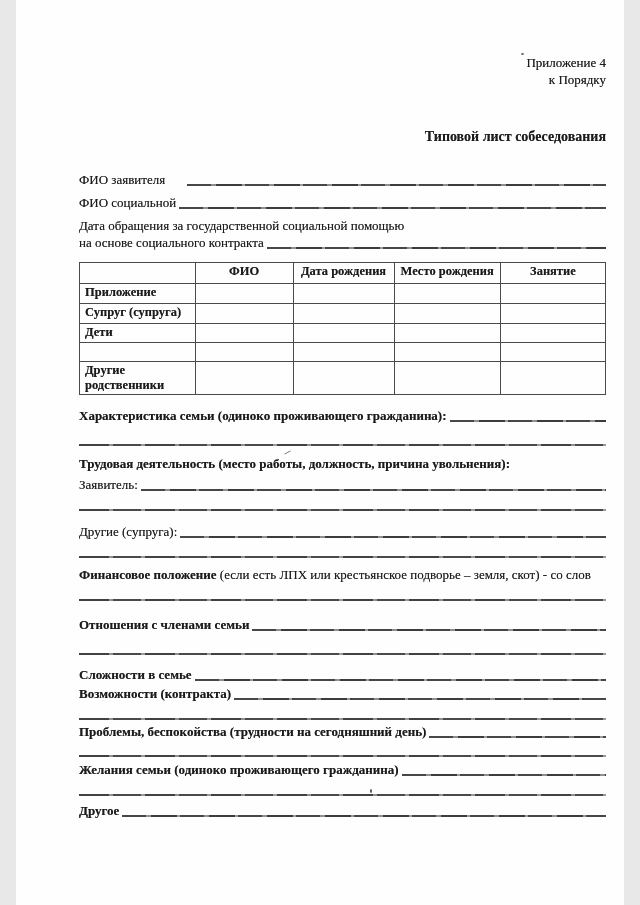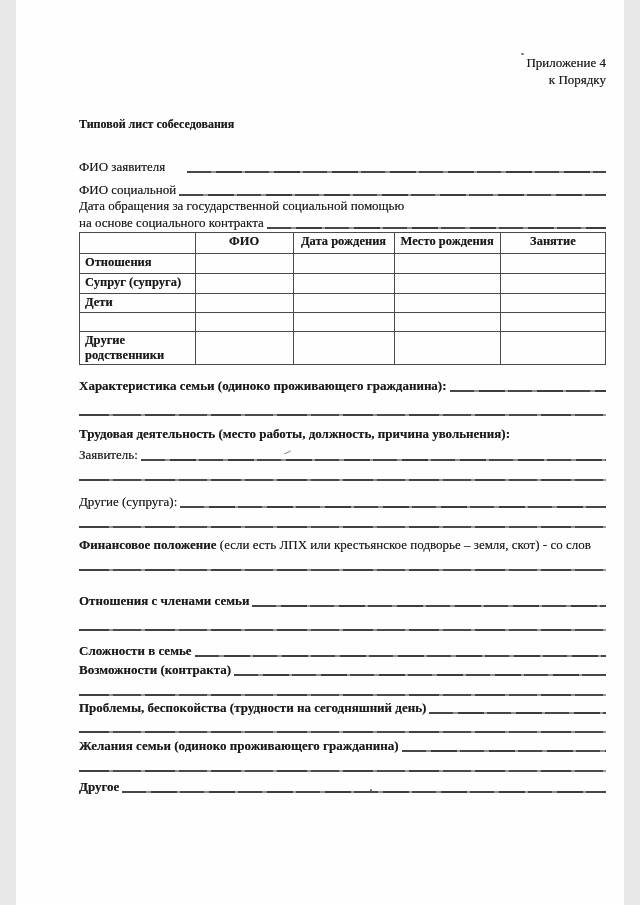--- a/index.html
+++ b/index.html
@@ -8,54 +8,54 @@
     width:608px;height:905px;
     margin:0 auto;
     background:#fefefe;
     font-family:"Liberation Serif","DejaVu Serif",serif;
     color:#1b1b1b;
     overflow:hidden;
     text-shadow:0 0 .4px rgba(20,20,20,.55);
   }
   .content{padding:0 18px 0 63px;}
   .corner{padding-top:54px;text-align:right;font-size:13px;line-height:17px;}
-  .title{margin:29px 0 0 0;text-align:left;font-size:12px;font-weight:bold;}
+  .title{margin:41px 0 0 0;text-align:right;font-size:14px;font-weight:bold;}
   .field{display:flex;align-items:flex-end;height:17px;}
   .lbl{font-size:13px;line-height:17px;white-space:nowrap;}
   .b{font-weight:bold;}
   .fill{
     flex:1;height:2px;margin:0 0 2px 3px;
     background-image:repeating-linear-gradient(90deg,#474747 0 24px,#8f8f8f 24px 29px,#3c3c3c 29px 55px,#9a9a9a 55px 58px);
   }
   .rule-full{
     height:2px;
     background-image:repeating-linear-gradient(90deg,#414141 0 30px,#8f8f8f 30px 34px,#4a4a4a 34px 62px,#999 62px 66px);
   }
   .plain{font-size:13px;line-height:16px;}
   table.fam{
-    width:100%;border-collapse:collapse;margin-top:1px;
+    width:100%;border-collapse:collapse;margin-top:11px;
     font-size:12.5px;
   }
   table.fam col.c0{width:22%;}
   table.fam col.c1{width:18.6%;}
   table.fam col.c2{width:19.2%;}
   table.fam col.c3{width:20.2%;}
   table.fam td,table.fam th{
     border:1px solid #4a4a4a;
     padding:1px 5px;
     vertical-align:top;
   }
   table.fam th{font-weight:bold;text-align:center;height:18px;}
   table.fam td.rowlbl{font-weight:bold;text-align:left;}
   tr.h20 td{height:17px;}
   tr.h19 td{height:16px;}
   tr.h33 td{height:30px;}
   
   .mt2{margin-top:2px;}.mt3{margin-top:3px;}.mt4{margin-top:4px;}
-  .mt5{margin-top:21px;justify-content:center;}.mt6{margin-top:6px;}.mt7{}
+  .mt5{margin-top:15px;justify-content:center;}.mt6{margin-top:6px;}.mt7{margin-top:7px;}
   .mt9{margin-top:9px;}.mt10{margin-top:10px;}.mt11{margin-top:11px;}
   .mt12{margin-top:12px;}.mt15{margin-top:15px;}.mt16{margin-top:16px;}
   .mt20{margin-top:20px;}.mt26{margin-top:26px;gap:19px;}
   
   .artifact{position:absolute;background:#6a6a6a;border-radius:50%;}
   .a1{left:505px;top:53px;width:3px;height:2px;}
   .a2{left:268px;top:452px;width:7px;height:1px;transform:rotate(-28deg);border-radius:0;background:#7a7a7a;}
   .a3{left:354px;top:789px;width:2px;height:4px;background:#555;}
 </style>
 </head>
@@ -101,21 +101,21 @@
       </colgroup>
       <tbody>
         <tr>
           <th></th>
           <th>ФИО</th>
           <th>Дата рождения</th>
           <th>Место рождения</th>
           <th>Занятие</th>
         </tr>
         <tr class="h20">
-          <td class="rowlbl">Отношения</td>
+          <td class="rowlbl">Приложение</td>
           <td></td>
           <td></td>
           <td></td>
           <td></td>
         </tr>
         <tr class="h20">
           <td class="rowlbl">Супруг (супруга)</td>
           <td></td>
           <td></td>
           <td></td>

